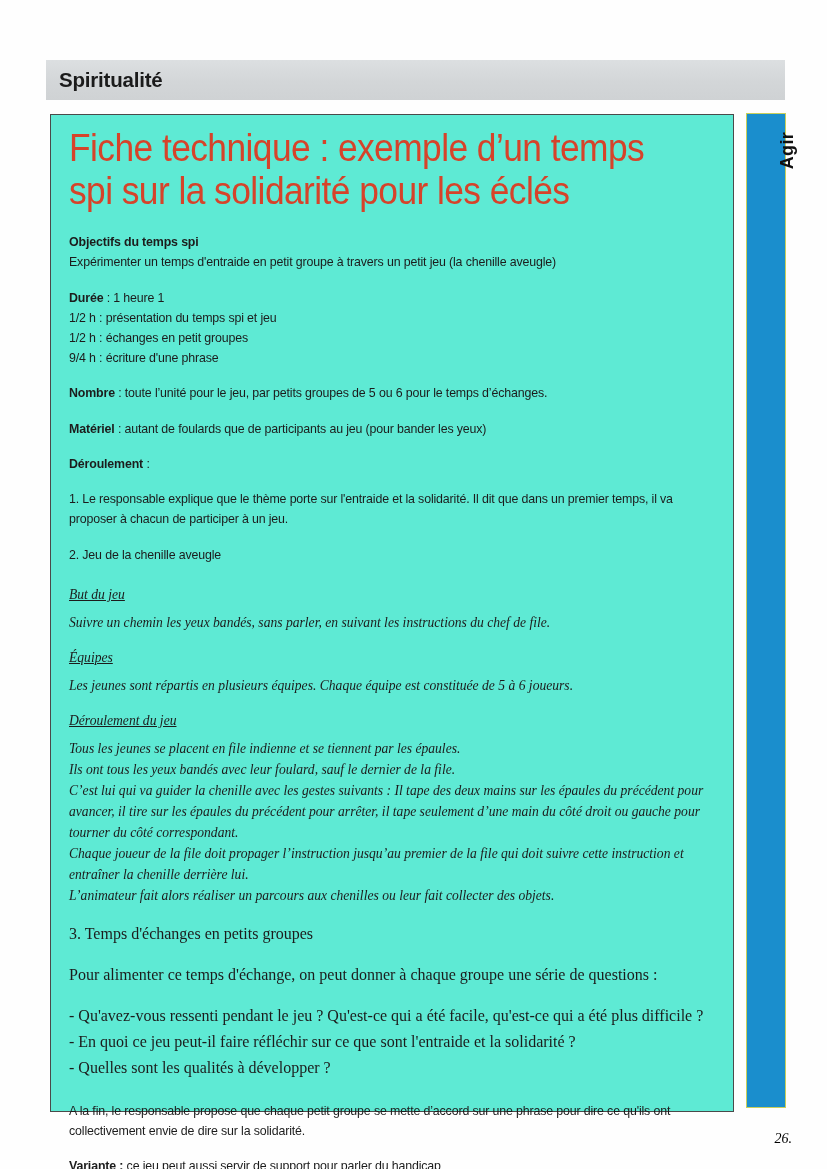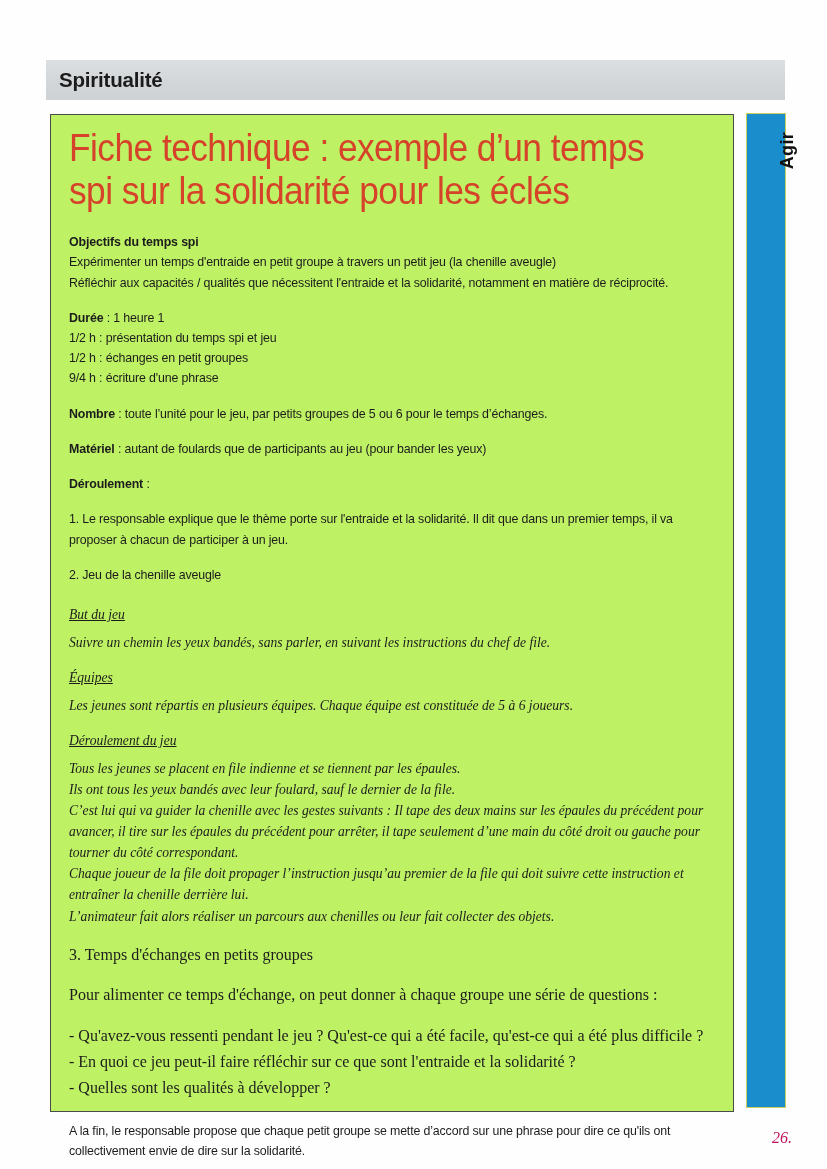--- a/index.html
+++ b/index.html
@@ -45,21 +45,21 @@
   }
 
   
   #article-box {
     position: absolute;
     left: 50px;
     top: 114px;
     width: 684px;
     height: 998px;
     border: 1.4px solid #4a4a4a;
-    background: #bef264;
+    background: #5eead4;
     box-sizing: border-box;
   }
 
   
   #side-tab {
     position: absolute;
     left: 746px;
     top: 113px;
     width: 40px;
     height: 995px;
@@ -83,22 +83,22 @@
     rotate: 180deg;
   }
 
   
   #page-number {
     position: absolute;
     right: 35px;
     bottom: 22px;
     font-family: "Liberation Serif", serif;
     font-style: italic;
-    font-size: 16px;
-    color: #be185d;
+    font-size: 14px;
+    color: #000000;
   }
 
   
   .inner {
     padding: 12px 22px 0 18px;
   }
 
   h1#doc-title {
     margin: 0;
     padding: 0;
@@ -171,21 +171,20 @@
   <div id="article-box">
     <div class="inner">
 
       <h1 id="doc-title">Fiche technique : exemple d’un temps spi sur la solidarité pour les éclés</h1>
 
       <div class="gap-lg"></div>
 
       <div class="sans">
         <b id="objectives-head" class="line">Objectifs du temps spi</b>
         <span class="line">Expérimenter un temps d'entraide en petit groupe à travers un petit jeu (la chenille aveugle)</span>
-        <span class="line">Réfléchir aux capacités / qualités que nécessitent l'entraide et la solidarité, notamment en matière de réciprocité.</span>
       </div>
 
       <div class="gap-md"></div>
 
       <div class="sans">
         <span class="line"><b>Durée</b><span> : 1 heure 1</span></span>
         <span class="line">1/2 h : présentation du temps spi et jeu</span>
         <span class="line">1/2 h : échanges en petit groupes</span>
         <span class="line">9/4 h : écriture d'une phrase</span>
       </div>

